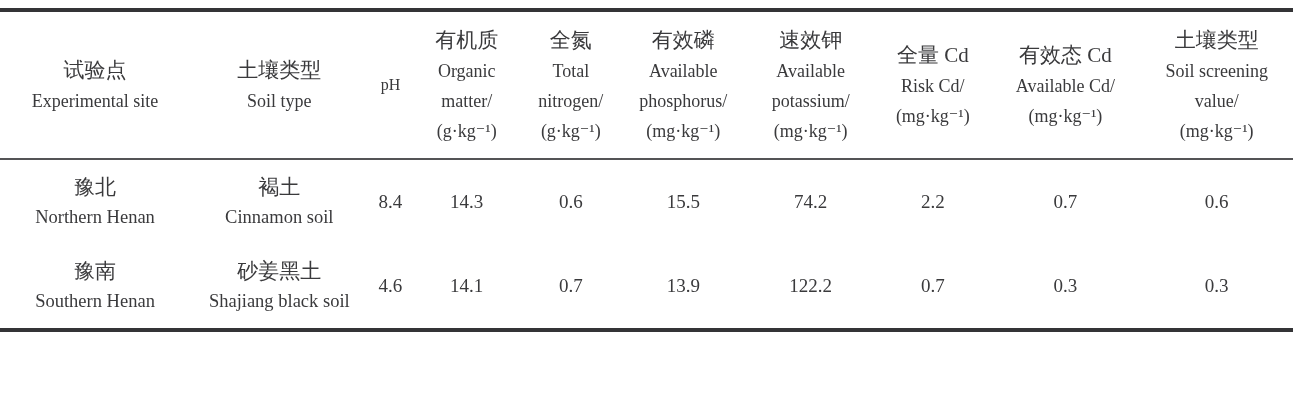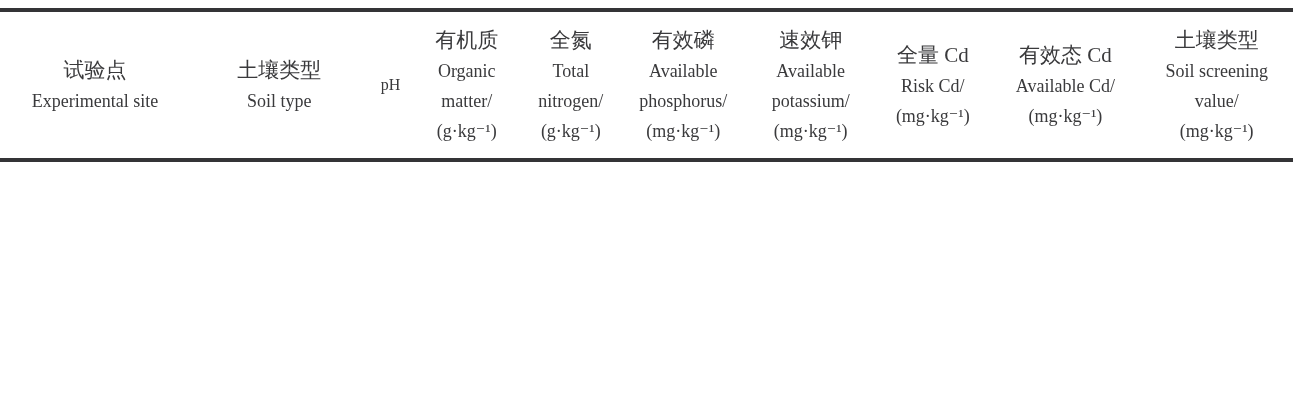--- a/index.html
+++ b/index.html
@@ -103,15 +103,51 @@
           <span class="h-unit">(mg·kg⁻¹)</span>
         </th>
         <th>
           <span class="h-zh">土壤类型</span>
           <span class="h-en">Soil screening value/</span>
           <span class="h-unit">(mg·kg⁻¹)</span>
         </th>
       </tr>
     </thead>
     <tbody>
+      <tr>
+        <td>
+          <span class="d-zh">豫北</span>
+          <span class="d-en">Northern Henan</span>
+        </td>
+        <td>
+          <span class="d-zh">褐土</span>
+          <span class="d-en">Cinnamon soil</span>
+        </td>
+        <td class="num">8.4</td>
+        <td class="num">14.3</td>
+        <td class="num">0.6</td>
+        <td class="num">15.5</td>
+        <td class="num">74.2</td>
+        <td class="num">2.2</td>
+        <td class="num">0.7</td>
+        <td class="num">0.6</td>
+      </tr>
+      <tr>
+        <td>
+          <span class="d-zh">豫南</span>
+          <span class="d-en">Southern Henan</span>
+        </td>
+        <td>
+          <span class="d-zh">砂姜黑土</span>
+          <span class="d-en">Shajiang black soil</span>
+        </td>
+        <td class="num">4.6</td>
+        <td class="num">14.1</td>
+        <td class="num">0.7</td>
+        <td class="num">13.9</td>
+        <td class="num">122.2</td>
+        <td class="num">0.7</td>
+        <td class="num">0.3</td>
+        <td class="num">0.3</td>
+      </tr>
     </tbody>
   </table>
 </div>
 
 </body></html>

